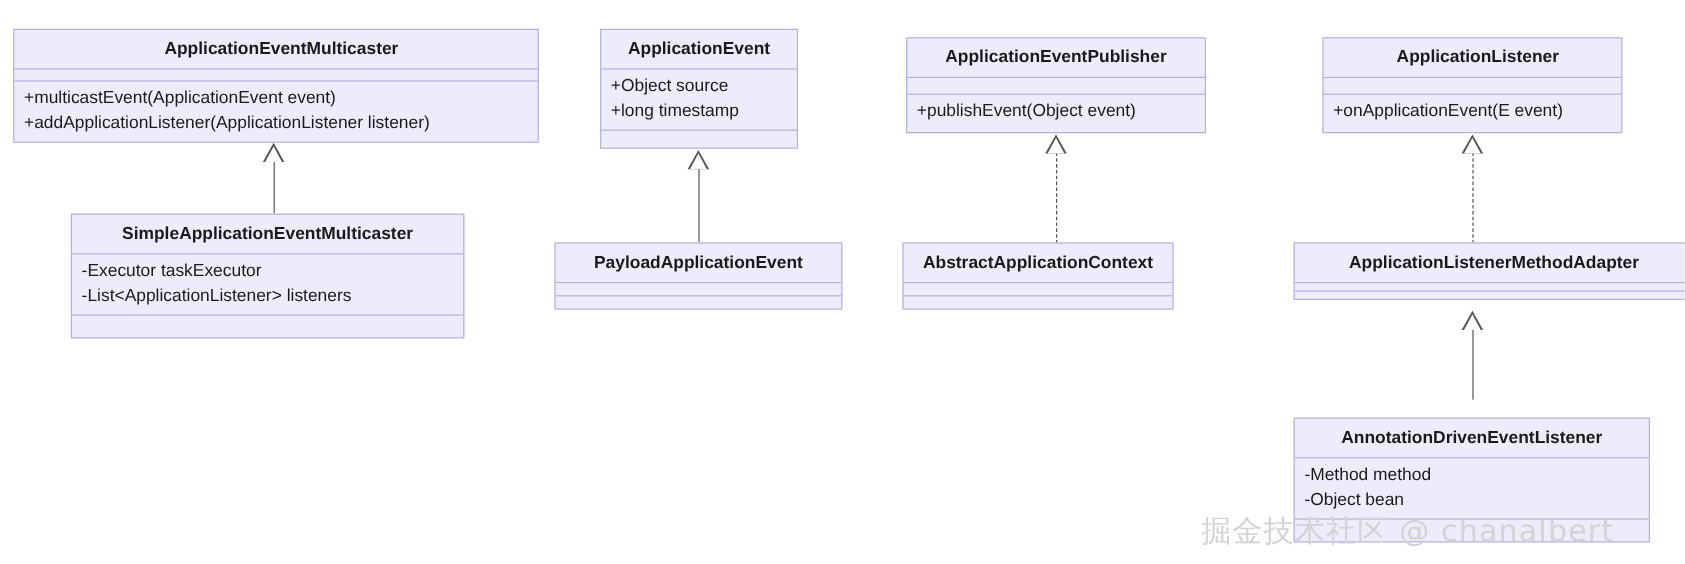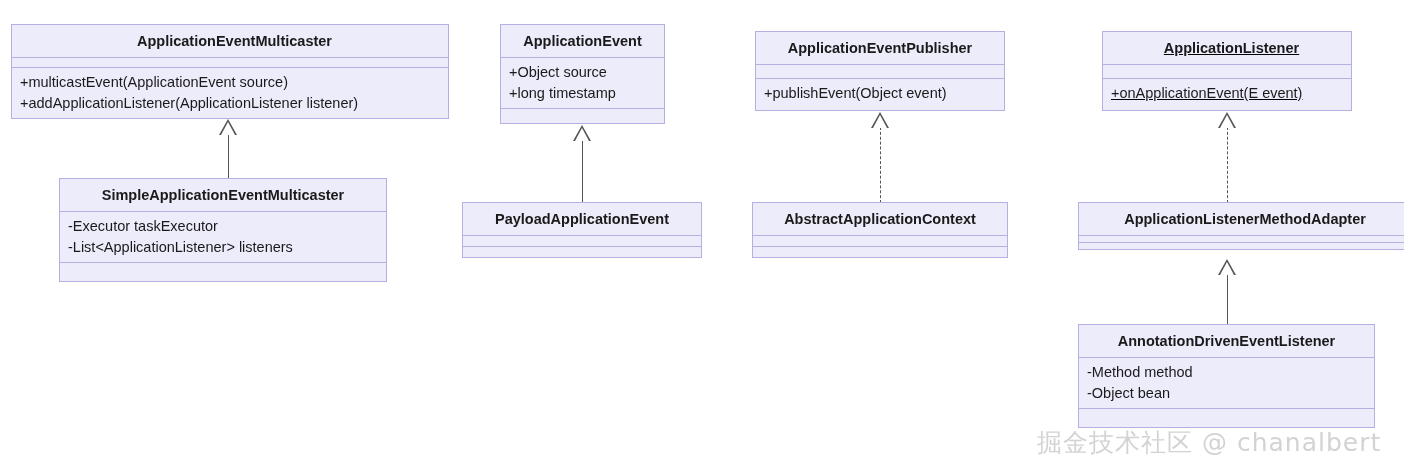--- a/index.html
+++ b/index.html
@@ -90,21 +90,21 @@
 </style>
 </head>
 <body>
 
 <div id="canvas">
 
   <div class="uml-class" style="left:11px; top:24px; width:438px; height:95px;">
     <div class="compartment title-compartment title-center">ApplicationEventMulticaster</div>
     <div class="compartment empty-compartment"></div>
     <div class="compartment members-compartment">
-      <span class="member-line">+multicastEvent(ApplicationEvent source)</span>
+      <span class="member-line">+multicastEvent(ApplicationEvent event)</span>
       <span class="member-line">+addApplicationListener(ApplicationListener listener)</span>
     </div>
   </div>
 
   <div class="connector">
     <div class="conn-line conn-solid" style="left:228px; top:134px; height:44px;"></div>
     <div class="arrow-outline" style="left:218.5px; top:119px;"></div>
     <div class="arrow-fill" style="left:220.5px; top:121.5px;"></div>
   </div>
 
@@ -145,27 +145,27 @@
     <div class="compartment empty-compartment"></div>
     <div class="compartment empty-compartment"></div>
   </div>
 
   <div class="connector">
     <div class="conn-line conn-dashed" style="left:880px; top:127px; height:76px;"></div>
     <div class="arrow-outline" style="left:870.5px; top:112px;"></div>
     <div class="arrow-fill" style="left:872.5px; top:114.5px;"></div>
   </div>
 
-  <div class="uml-class" style="left:752px; top:202px; width:256px; height:56px;">
+  <div class="uml-class" style="left:752px; top:202px; width:226px; height:56px;">
     <div class="compartment title-compartment title-left">AbstractApplicationContext</div>
     <div class="compartment empty-compartment"></div>
     <div class="compartment empty-compartment"></div>
   </div>
 
-  <div class="uml-class" style="left:1102px; top:31px; width:250px; height:80px;text-decoration:underline;">
+  <div class="uml-class" style="left:1102px; top:31px; width:250px; height:80px;">
     <div class="compartment title-compartment title-center">ApplicationListener</div>
     <div class="compartment empty-compartment"></div>
     <div class="compartment members-compartment">
       <span class="member-line">+onApplicationEvent(E event)</span>
     </div>
   </div>
 
   <div class="connector">
     <div class="conn-line conn-dashed" style="left:1227px; top:127px; height:76px;"></div>
     <div class="arrow-outline" style="left:1217.5px; top:112px;"></div>
@@ -177,24 +177,24 @@
     <div class="compartment empty-compartment"></div>
     <div class="compartment empty-compartment"></div>
   </div>
 
   <div class="connector">
     <div class="conn-line conn-solid" style="left:1227px; top:274px; height:59px;"></div>
     <div class="arrow-outline" style="left:1217.5px; top:259px;"></div>
     <div class="arrow-fill" style="left:1219.5px; top:261.5px;"></div>
   </div>
 
-  <div class="uml-class" style="left:1078px; top:324px; width:297px; height:104px;">
+  <div class="uml-class" style="left:1078px; top:348px; width:297px; height:104px;">
     <div class="compartment title-compartment title-left">AnnotationDrivenEventListener</div>
     <div class="compartment members-compartment">
       <span class="member-line">-Method method</span>
       <span class="member-line">-Object bean</span>
     </div>
     <div class="compartment empty-compartment"></div>
   </div>
 
-  <div class="watermark" style="left:1037px; top:426px;">掘金技术社区 @ chanalbert</div>
+  <div class="watermark" style="left:1001px; top:426px;">掘金技术社区 @ chanalbert</div>
 
 </div>
 
 </body></html>

